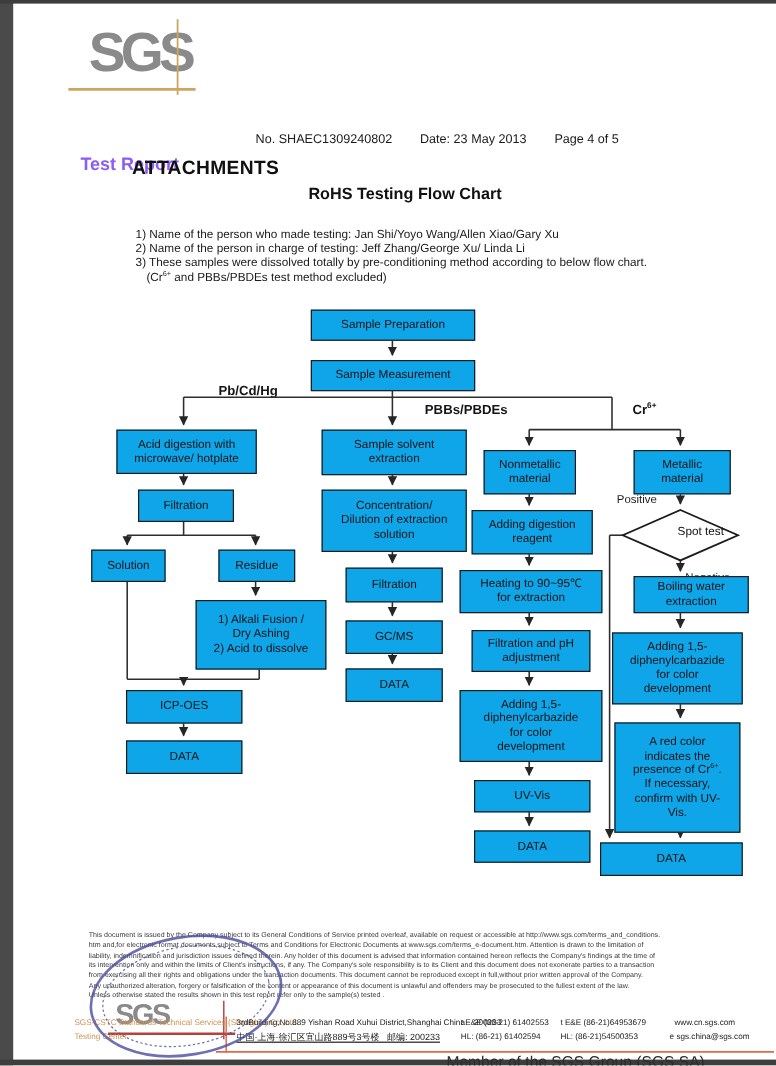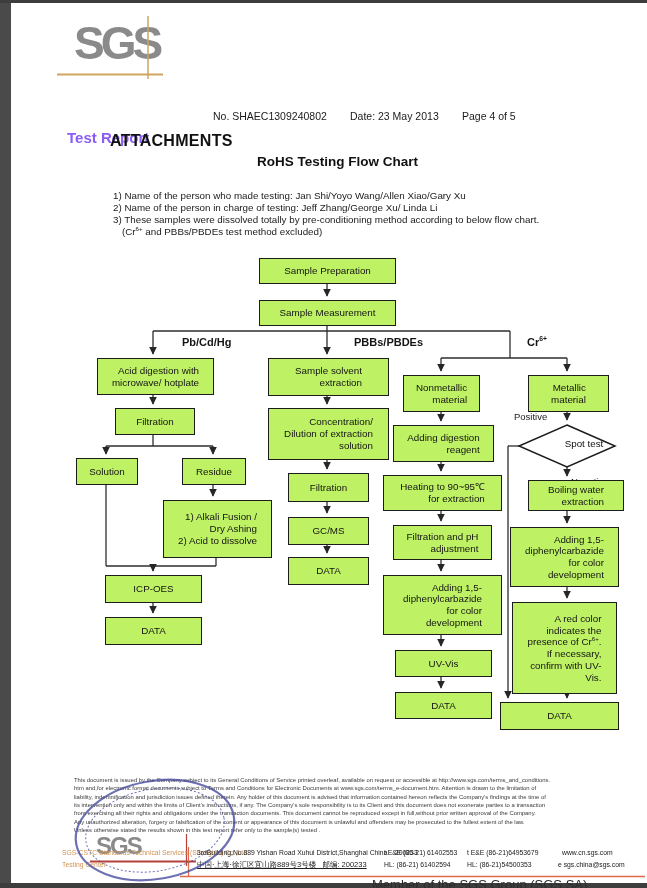--- a/index.html
+++ b/index.html
@@ -11,22 +11,22 @@
   .edge-bottom{left:0;top:883px;width:647px;height:5px;background:#3d3d3d;}
   .logo-big{left:74px;top:20px;font-size:46px;font-weight:bold;color:#8a8a8a;
             letter-spacing:-4px;line-height:1;}
   .report-title{left:67px;top:105px;font-size:15px;font-weight:bold;color:#8b5cf6;margin-top:24px;}
   .hmeta{top:110px;font-size:10.5px;color:#1a1a1a;}
   .attachments{left:110px;top:132px;font-size:16px;font-weight:bold;letter-spacing:.3px;}
   .doc-title{left:60px;top:154px;width:555px;text-align:center;font-size:13.5px;font-weight:bold;}
   .note{left:113px;font-size:9.8px;color:#1a1a1a;white-space:pre;}
   .flabel{font-size:11px;font-weight:bold;color:#151515;}
   .small-label{font-size:9.5px;color:#1a1a1a;}
-  .fbox{position:absolute;border:1.5px solid #1c1c1c;background:#bef264;display:flex;
-        align-items:center;justify-content:center;text-align:right;font-size:9.8px;
+  .fbox{position:absolute;border:1.5px solid #1c1c1c;background:#0ea5e9;display:flex;
+        align-items:center;justify-content:center;text-align:center;font-size:9.8px;
         line-height:1.2;white-space:pre-line;color:#141414;z-index:3;}
   .spot-label{left:538px;top:438px;width:92px;text-align:center;font-size:9.8px;z-index:4;}
   sup{font-size:.62em;vertical-align:super;line-height:0;}
   svg.flow{left:0;top:0;z-index:1;pointer-events:none;}
   .legal{left:74px;top:776px;width:562px;font-size:5.9px;line-height:8.35px;
          color:#3a3a3a;white-space:pre-line;z-index:2;}
   .logo-small{left:96px;top:834px;font-size:24px;font-weight:bold;color:#8a8a8a;
               letter-spacing:-2px;line-height:1;z-index:2;}
   .company{font-size:6.8px;color:#cf9455;white-space:pre;z-index:2;}
   .addr{font-size:6.8px;color:#202020;white-space:pre;z-index:2;}
@@ -107,21 +107,21 @@
 <div class="abs hmeta" style="left:350px">Date: 23 May 2013</div>
 <div class="abs hmeta" style="left:462px">Page 4 of 5</div>
 <div class="abs attachments">ATTACHMENTS</div>
 <div class="abs doc-title">RoHS Testing Flow Chart</div>
 
 <div class="abs note" style="top:190px">1) Name of the person who made testing: Jan Shi/Yoyo Wang/Allen Xiao/Gary Xu</div>
 <div class="abs note" style="top:202px">2) Name of the person in charge of testing: Jeff Zhang/George Xu/ Linda Li</div>
 <div class="abs note" style="top:214px">3) These samples were dissolved totally by pre-conditioning method according to below flow chart.</div>
 <div class="abs note" style="top:226px;left:122px"><span>(Cr</span><sup>6+</sup><span> and PBBs/PBDEs test method excluded)</span></div>
 
-<div class="abs flabel" style="left:182px;top:336px">Pb/Cd/Hg</div>
+<div class="abs flabel" style="left:182px;top:320px">Pb/Cd/Hg</div>
 <div class="abs flabel" style="left:354px;top:336px">PBBs/PBDEs</div>
 <div class="abs flabel" style="left:527px;top:336px"><span>Cr</span><sup>6+</sup></div>
 <div class="abs small-label" style="left:514px;top:411px">Positive</div>
 <div class="abs small-label" style="left:571px;top:476px">Negative</div>
 
 <div class="fbox" style="left:259px;top:258px;width:135px;height:24px">Sample Preparation</div>
 <div class="fbox" style="left:259px;top:300px;width:135px;height:24px">Sample Measurement</div>
 <div class="fbox" style="left:97px;top:358px;width:115px;height:35px">Acid digestion with
 microwave/ hotplate</div>
 <div class="fbox" style="left:115px;top:408px;width:78px;height:25px">Filtration</div>

